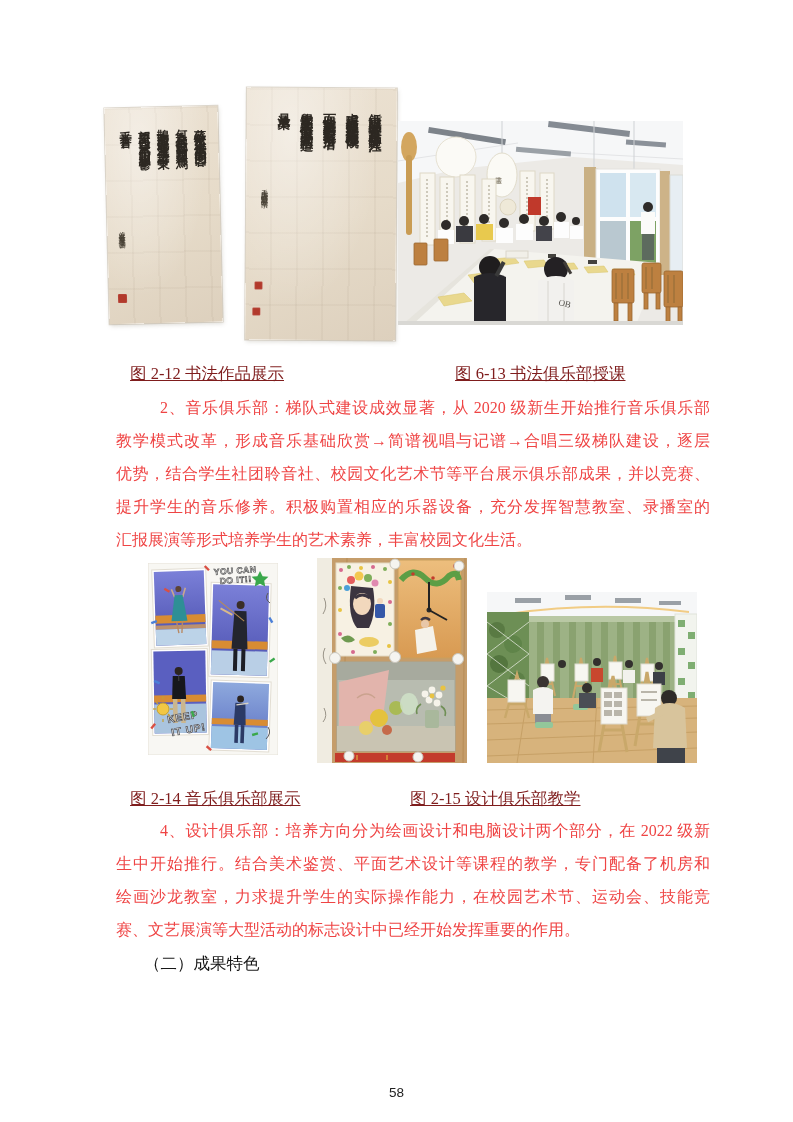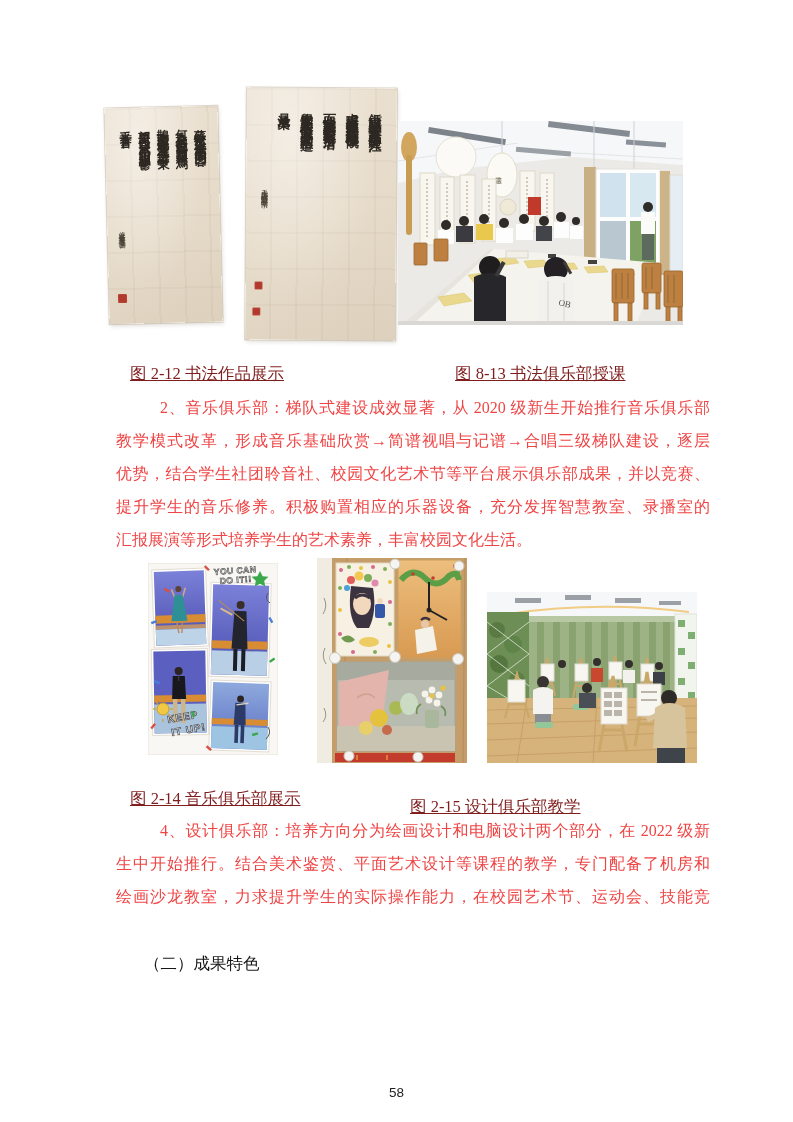--- a/index.html
+++ b/index.html
@@ -211,21 +211,21 @@
         <line x1="248" y1="146" x2="248" y2="168"></line>
           <line x1="254" y1="146" x2="254" y2="168"></line>
         <line x1="270" y1="154" x2="270" y2="182"></line>
           <line x1="276" y1="154" x2="276" y2="182"></line>
       </g>
       <rect x="0" y="200" width="285" height="4" fill="#d9d8d4"></rect>
     </svg>
   </div>
 
   <div class="caption" style="left:130px; top:363px;">图 2-12 书法作品展示</div>
-  <div class="caption" style="left:455px; top:363px;">图 8-13 书法俱乐部授课</div>
+  <div class="caption" style="left:455px; top:363px;">图 6-13 书法俱乐部授课</div>
 
   <div class="para" style="top:391px;">
     <div class="pline indent">2、音乐俱乐部：梯队式建设成效显著，从 2020 级新生开始推行音乐俱乐部</div>
     <div class="pline">教学模式改革，形成音乐基础欣赏→简谱视唱与记谱→合唱三级梯队建设，逐层</div>
     <div class="pline">优势，结合学生社团聆音社、校园文化艺术节等平台展示俱乐部成果，并以竞赛、</div>
     <div class="pline">提升学生的音乐修养。积极购置相应的乐器设备，充分发挥智慧教室、录播室的</div>
     <div class="pline last">汇报展演等形式培养学生的艺术素养，丰富校园文化生活。</div>
   </div>
 
   <div class="fig" style="left:148px; top:563px; width:130px; height:192px;">
@@ -558,25 +558,26 @@
         <path d="M168,116 Q182,106 198,116 L200,156 L166,156 Z" fill="#d8c49c"></path>
         <path d="M176,120 L160,128" stroke="#d8c49c" stroke-width="5"></path>
         <rect x="170" y="156" width="28" height="15" fill="#3f434a"></rect>
       </g>
       <circle cx="100" cy="96" r="5" fill="#33302e"></circle>
       <rect x="92" y="101" width="17" height="15" fill="#4a4e55"></rect>
     </svg>
   </div>
 
   <div class="caption" style="left:130px; top:788px;">图 2-14 音乐俱乐部展示</div>
-  <div class="caption" style="left:410px; top:788px;margin-top:8px;">图 2-15 设计俱乐部教学</div>
+  <div class="caption" style="left:410px; top:788px;">图 2-15 设计俱乐部教学</div>
 
   <div class="para" style="top:814px;">
     <div class="pline indent">4、设计俱乐部：培养方向分为绘画设计和电脑设计两个部分，在 2022 级新</div>
     <div class="pline">生中开始推行。结合美术鉴赏、平面艺术设计等课程的教学，专门配备了机房和</div>
     <div class="pline">绘画沙龙教室，力求提升学生的实际操作能力，在校园艺术节、运动会、技能竞</div>
+    <div class="pline last">赛、文艺展演等大型活动的标志设计中已经开始发挥重要的作用。</div>
   </div>
 
   <div class="heading">（二）成果特色</div>
 
   <div class="pagenum">58</div>
 
 </div>
 
 </body></html>

